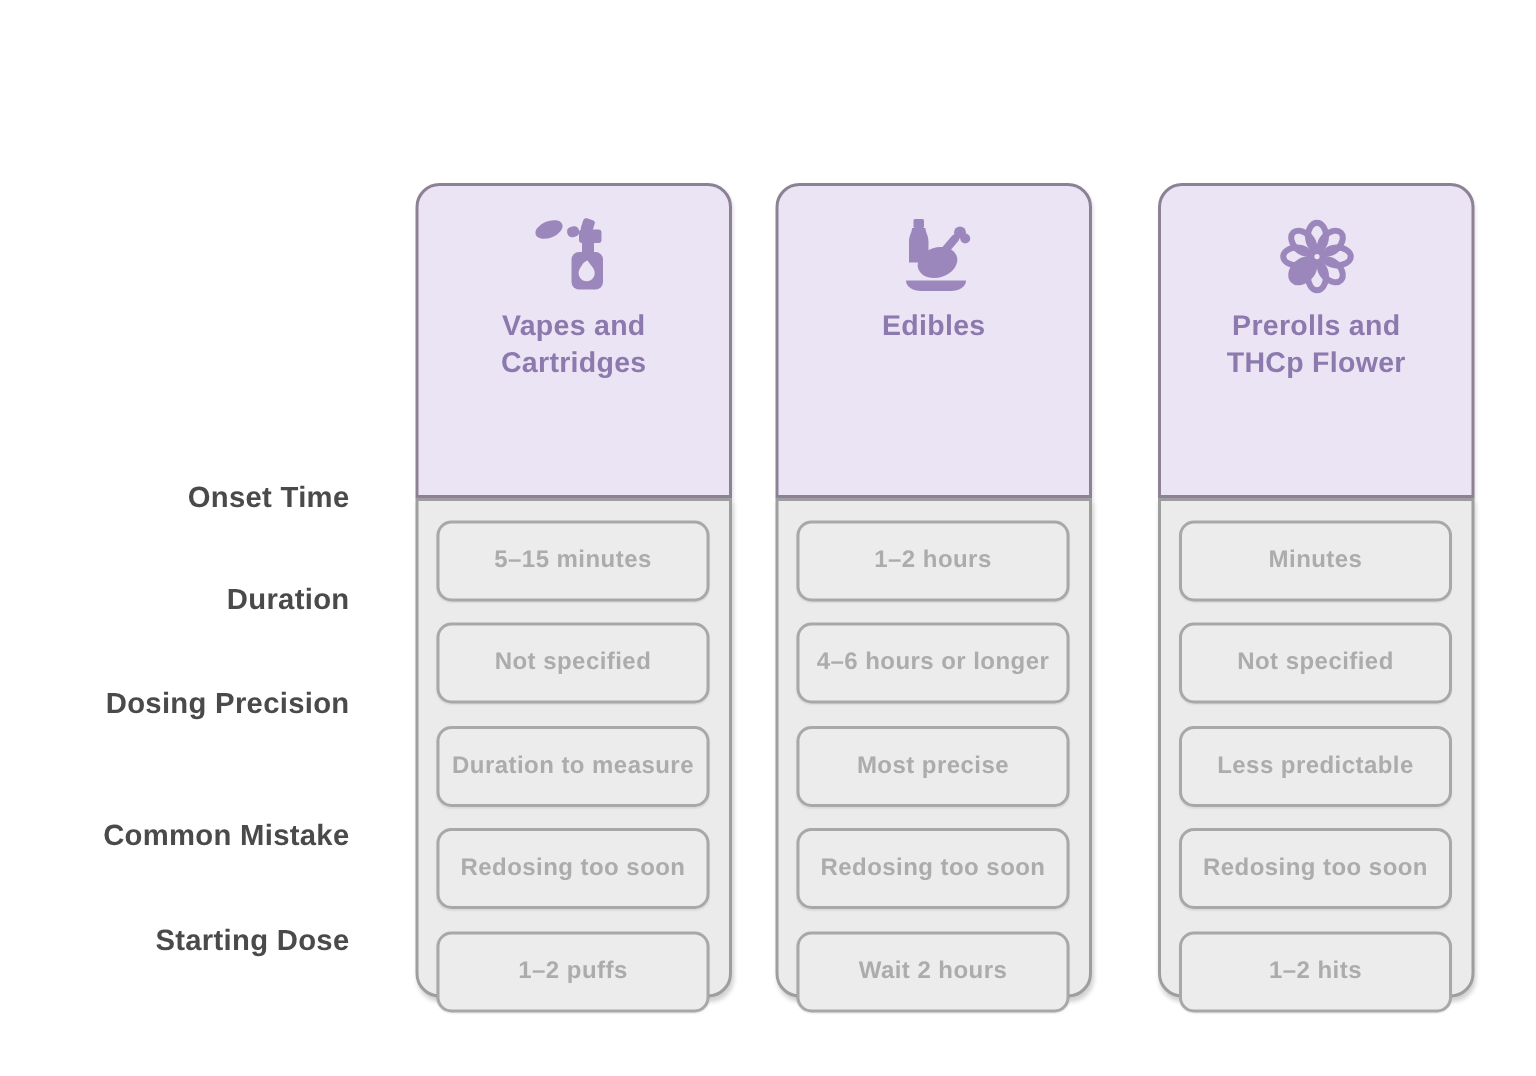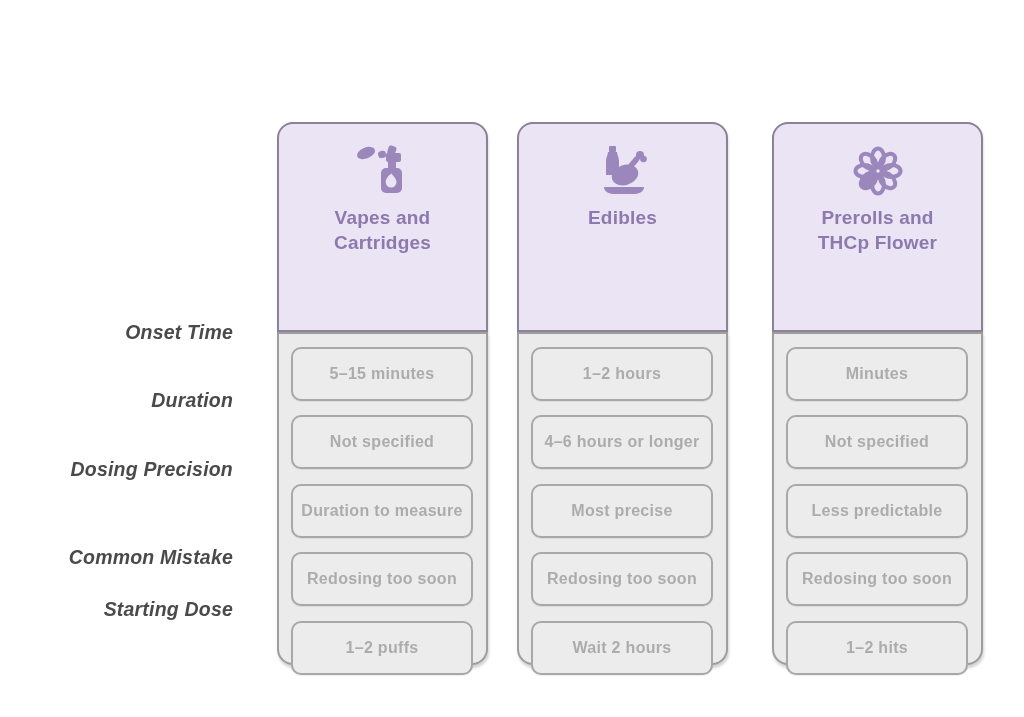--- a/index.html
+++ b/index.html
@@ -45,23 +45,23 @@
     display:flex; align-items:center; justify-content:center;
     font-size:16px; font-weight:bold; letter-spacing:0.3px;
     color:var(--cell-text,#acacac);
     box-shadow:0 1px 1px rgba(0,0,0,0.07);
   }
   .cr0{top:13px} .cr1{top:81px} .cr2{top:150px} .cr3{top:218px} .cr4{top:287px}
 
   .row-label {
     position:absolute; left:0; width:233px; height:54px; line-height:54px;
     text-align:right; font-size:19.5px; font-weight:bold;
-    color:var(--label-text,#4a4a4a); letter-spacing:0.2px;font-style:italic;
+    color:var(--label-text,#4a4a4a); letter-spacing:0.2px;
   }
-  .rl0{top:305px} .rl1{top:373px} .rl2{top:442px} .rl3{top:530px} .rl4{top:582px}
+  .rl0{top:305px} .rl1{top:373px} .rl2{top:442px} .rl3{top:530px} .rl4{top:600px}
 
   .icon-wrap svg { display:block; }
 </style>
 </head>
 <body>
 
 <div class="stage">
 
 
   <div class="row-label rl0">Onset Time</div>

